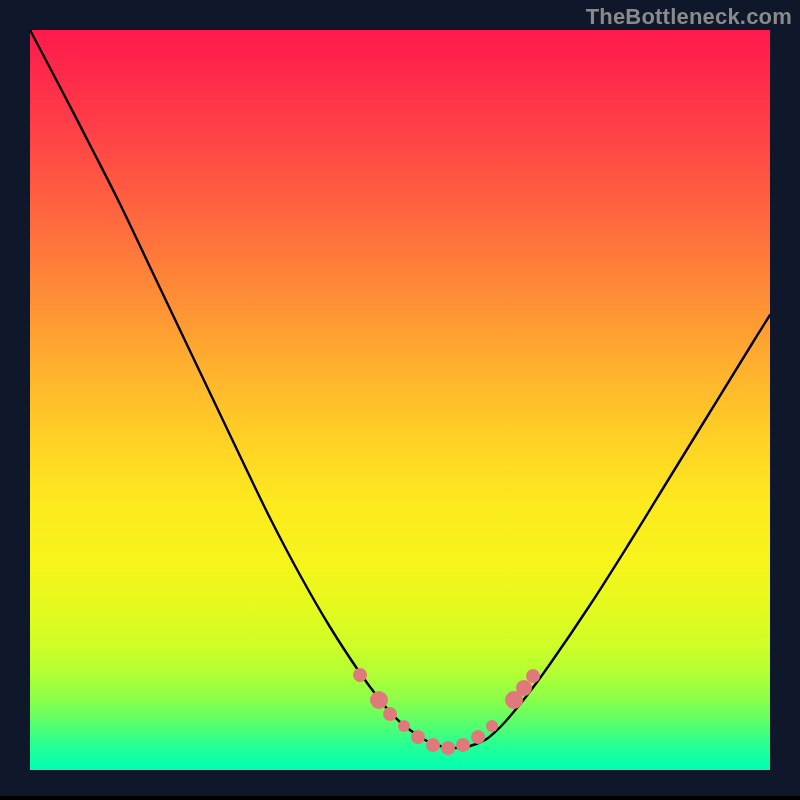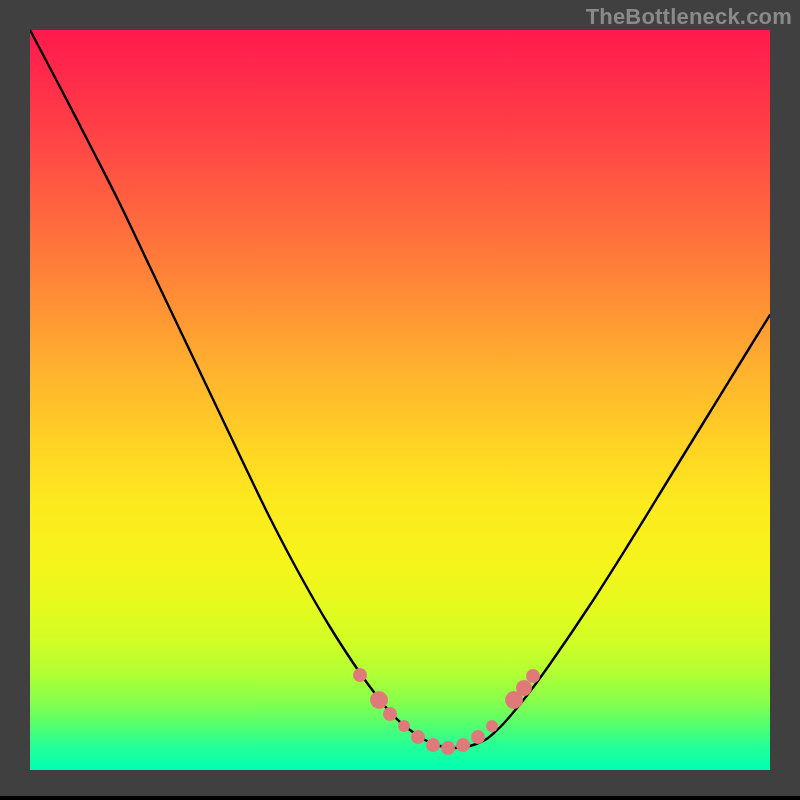--- a/index.html
+++ b/index.html
@@ -10,21 +10,21 @@
     background: #000;
     overflow: hidden;
     font-family: Arial, Helvetica, sans-serif;
   }
   .frame {
     position: absolute;
     left: 0;
     top: 0;
     width: 800px;
     height: 796px;
-    background: #404040;
+    background: #0f172a;
   }
   .plot-area {
     position: absolute;
     left: 30px;
     top: 30px;
     width: 740px;
     height: 740px;
     
     background: linear-gradient(
       to bottom,

